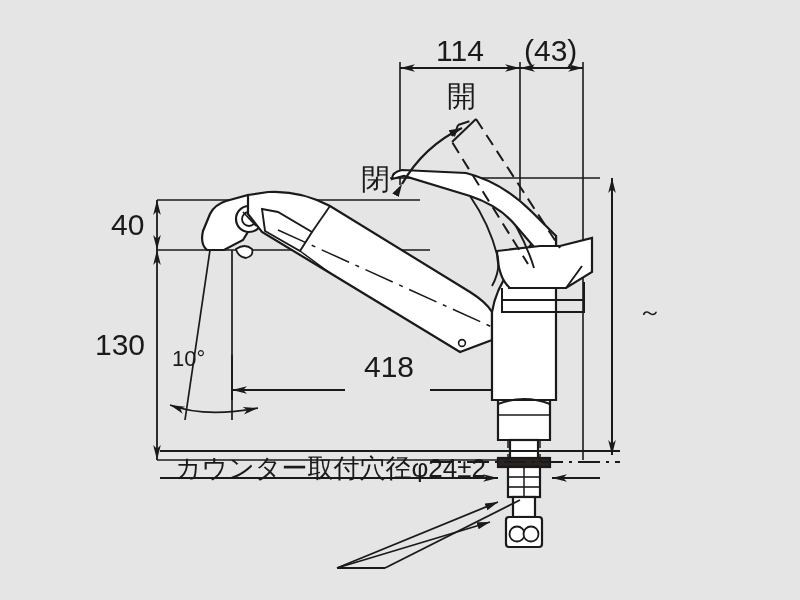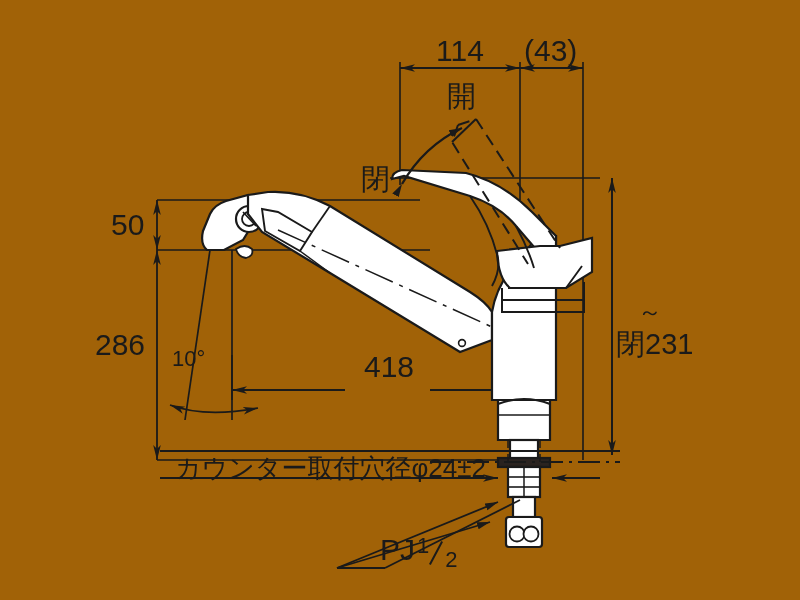--- a/index.html
+++ b/index.html
@@ -4,21 +4,21 @@
 <style>
   html, body {
     margin: 0;
     padding: 0;
     background: #ffffff;
   }
   #sheet {
     position: relative;
     width: 800px;
     height: 600px;
-    background: #a16207;
+    background: #e5e5e5;
     overflow: hidden;
     font-family: "Liberation Sans", sans-serif;
   }
   #sheet svg {
     position: absolute;
     left: 0;
     top: 0;
   }
   .lbl {
     position: absolute;
@@ -236,32 +236,28 @@
   </svg>
 
   <div class="lbl num" style="left:436px; top:36px;">114</div>
 
   <div class="lbl num" style="left:524px; top:36px;text-align:right;">(43)</div>
 
   <div class="lbl jp" style="left:447px; top:82px;">開</div>
 
   <div class="lbl jp" style="left:361px; top:165px;">閉</div>
 
-  <div class="lbl num" style="left:111px; top:210px;">50</div>
-
-  <div class="lbl num" style="left:95px; top:330px;">286</div>
+  <div class="lbl num" style="left:111px; top:210px;">40</div>
+
+  <div class="lbl num" style="left:95px; top:330px;">130</div>
 
   <div class="lbl ang" style="left:172px; top:348px;">10°</div>
 
   <div class="lbl num" style="left:364px; top:352px;">418</div>
 
 
   <div class="lbl mix" style="left:638px; top:300px; font-size:24px;">～</div>
 
-  <div class="lbl mix" style="left:616px; top:330px;">閉231</div>
 
   <div class="lbl note" style="left:163px; top:455px;">カウンター取付穴径φ24±2</div>
 
-  <div class="lbl pj" style="left:380px; top:535px;">
-    <span>PJ</span><span class="frac"><span class="n">1</span><span class="bar"></span><span class="d">2</span></span>
-  </div>
 
 </div>
 
 </body></html>

